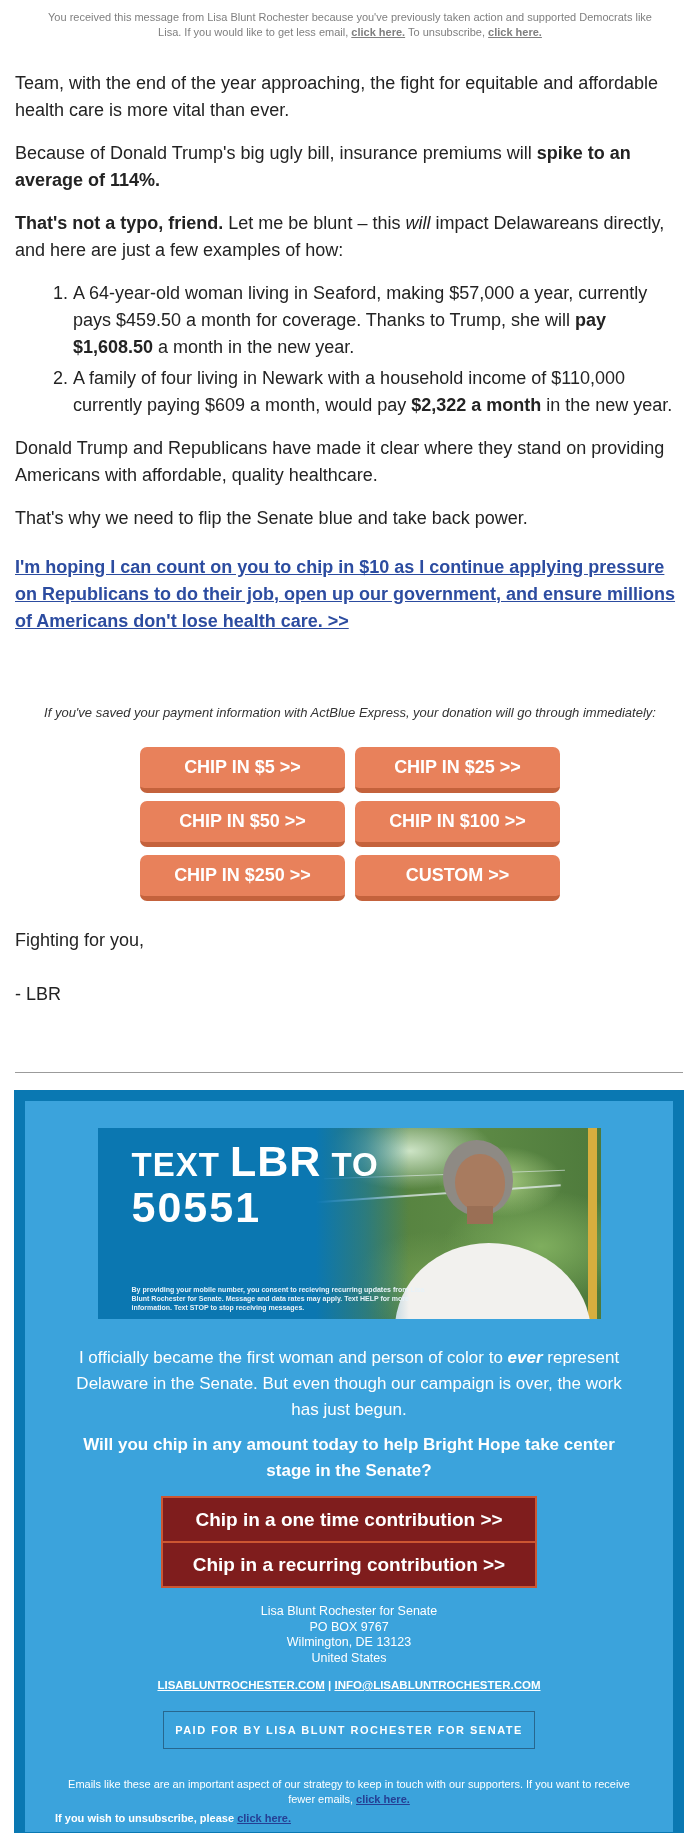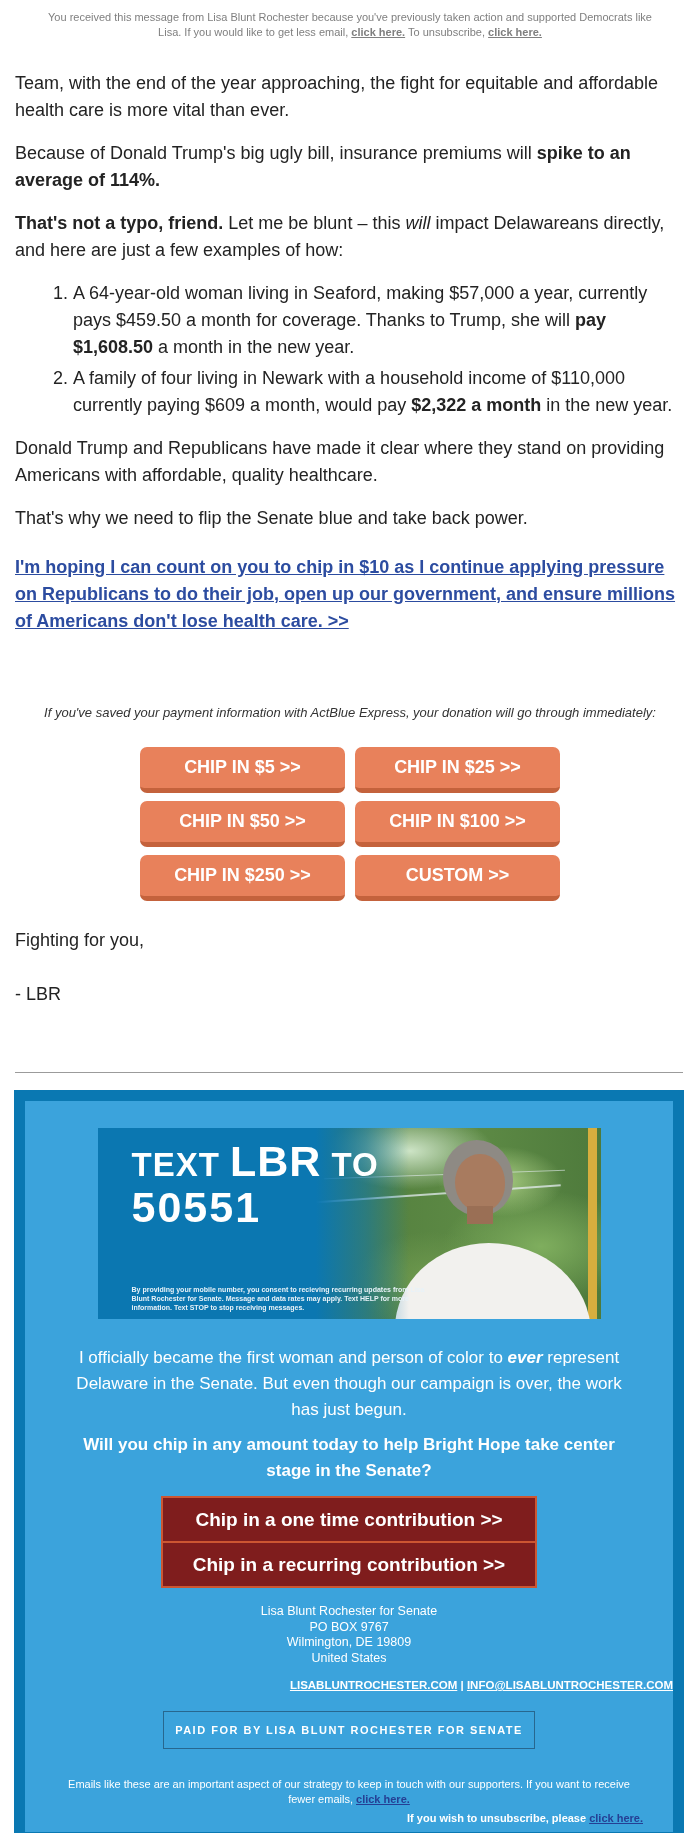--- a/index.html
+++ b/index.html
@@ -96,28 +96,28 @@
   }
   .f-p1 { margin:26px 36px 0; text-align:center; color:#ffffff; font-size:17px; line-height:26px; }
   .f-p2 { margin:9px 44px 11px; text-align:center; color:#ffffff; font-weight:bold; font-size:17px; line-height:26px; }
   .f-btns { width:376px; margin:12px auto 0; }
   .f-btn {
     display:block; width:100%; height:47px; background:#7f1d1d; border:2px solid #cc5632;
     color:#ffffff; font-weight:bold; font-size:19px; font-family:inherit; cursor:pointer;
   }
   .f-btn + .f-btn { margin-top:-2px; }
   .f-address { margin-top:16px; text-align:center; color:#ffffff; font-size:12.5px; line-height:15.5px; }
-  .f-links { margin-top:13px; text-align:right; font-size:11.5px; color:#ffffff; font-weight:bold; }
+  .f-links { margin-top:13px; text-align:center; font-size:11.5px; color:#ffffff; font-weight:bold; }
   .f-paid {
     width:372px; height:38px; margin:20px auto 0; border:1px solid #27678f;
     display:flex; align-items:center; justify-content:center;
     color:#ffffff; font-weight:bold; font-size:11px; letter-spacing:1.5px; text-align:center;
   }
   .f-fine { margin:28px 30px 0; text-align:center; color:#ffffff; font-size:11px; line-height:15px; }
-  .f-fine2 { margin:4px 30px 0; text-align:right; color:#ffffff; font-size:11px; line-height:15px; font-weight:bold; }
+  .f-fine2 { margin:4px 30px 0; text-align:left; color:#ffffff; font-size:11px; line-height:15px; font-weight:bold; }
 </style>
 </head>
 <body>
 
 <div class="disclaimer"><span class="seg-n">You received this message from Lisa Blunt Rochester because you've previously taken action and supported Democrats like Lisa. If you would like to get less email, </span><span class="seg-glink">click here.</span><span class="seg-n"> To unsubscribe, </span><span class="seg-glink">click here.</span></div>
 
 <div class="content">
   <p class="first"><span class="seg-n">Team, with the end of the year approaching, the fight for equitable and affordable health care is more vital than ever.</span></p>
   <p><span class="seg-n">Because of Donald Trump's big ugly bill, insurance premiums will </span><span class="seg-b">spike to an average of 114%.</span></p>
   <p><span class="seg-b">That's not a typo, friend.</span><span class="seg-n"> Let me be blunt – this </span><span class="seg-i">will</span><span class="seg-n"> impact Delawareans directly, and here are just a few examples of how:</span></p>
@@ -171,21 +171,21 @@
   <p class="f-p2">Will you chip in any amount today to help Bright Hope take center stage in the Senate?</p>
 
   <div class="f-btns">
     <button class="f-btn">Chip in a one time contribution &gt;&gt;</button>
     <button class="f-btn">Chip in a recurring contribution &gt;&gt;</button>
   </div>
 
   <div class="f-address">
     <div>Lisa Blunt Rochester for Senate</div>
     <div>PO BOX 9767</div>
-    <div>Wilmington, DE 19809</div>
+    <div>Wilmington, DE 13123</div>
     <div>United States</div>
   </div>
 
   <div class="f-links"><span class="seg-wlink">LISABLUNTROCHESTER.COM</span><span class="seg-b"> | </span><span class="seg-wlink">INFO@LISABLUNTROCHESTER.COM</span></div>
 
   <div class="f-paid">PAID FOR BY LISA BLUNT ROCHESTER FOR SENATE</div>
 
   <p class="f-fine"><span class="seg-n">Emails like these are an important aspect of our strategy to keep in touch with our supporters. If you want to receive fewer emails, </span><span class="seg-flink">click here.</span></p>
   <p class="f-fine2"><span class="seg-b">If you wish to unsubscribe, please </span><span class="seg-flink">click here.</span></p>
 </div>

